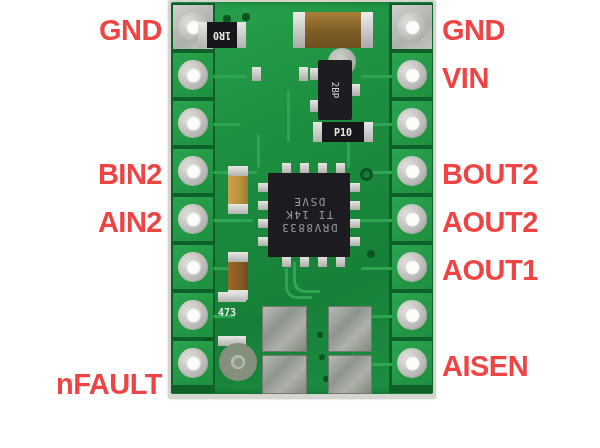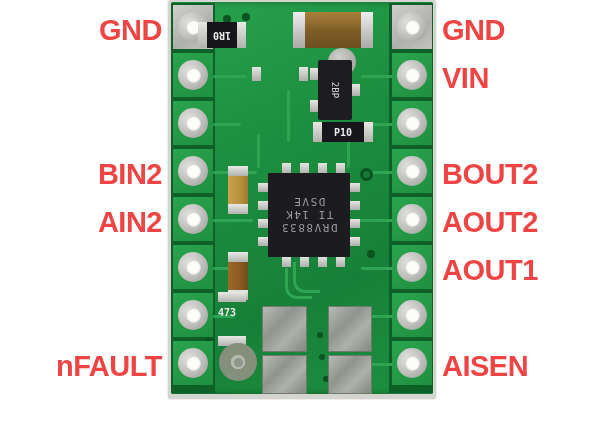--- a/index.html
+++ b/index.html
@@ -88,21 +88,21 @@
   }
 </style>
 </head>
 <body>
 
 <div id="stage">
 
   <div class="lbl lblL" style="top:6px">GND</div>
   <div class="lbl lblL" style="top:150px">BIN2</div>
   <div class="lbl lblL" style="top:198px">AIN2</div>
-  <div class="lbl lblL" style="top:342px">nFAULT</div>
+  <div class="lbl lblL" style="top:360px">nFAULT</div>
 
   <div class="lbl lblR" style="top:6px">GND</div>
   <div class="lbl lblR" style="top:54px">VIN</div>
   <div class="lbl lblR" style="top:150px">BOUT2</div>
   <div class="lbl lblR" style="top:198px">AOUT2</div>
   <div class="lbl lblR" style="top:246px">AOUT1</div>
   <div class="lbl lblR" style="top:342px">AISEN</div>
 
   <div id="board">
     <div id="board-green">

